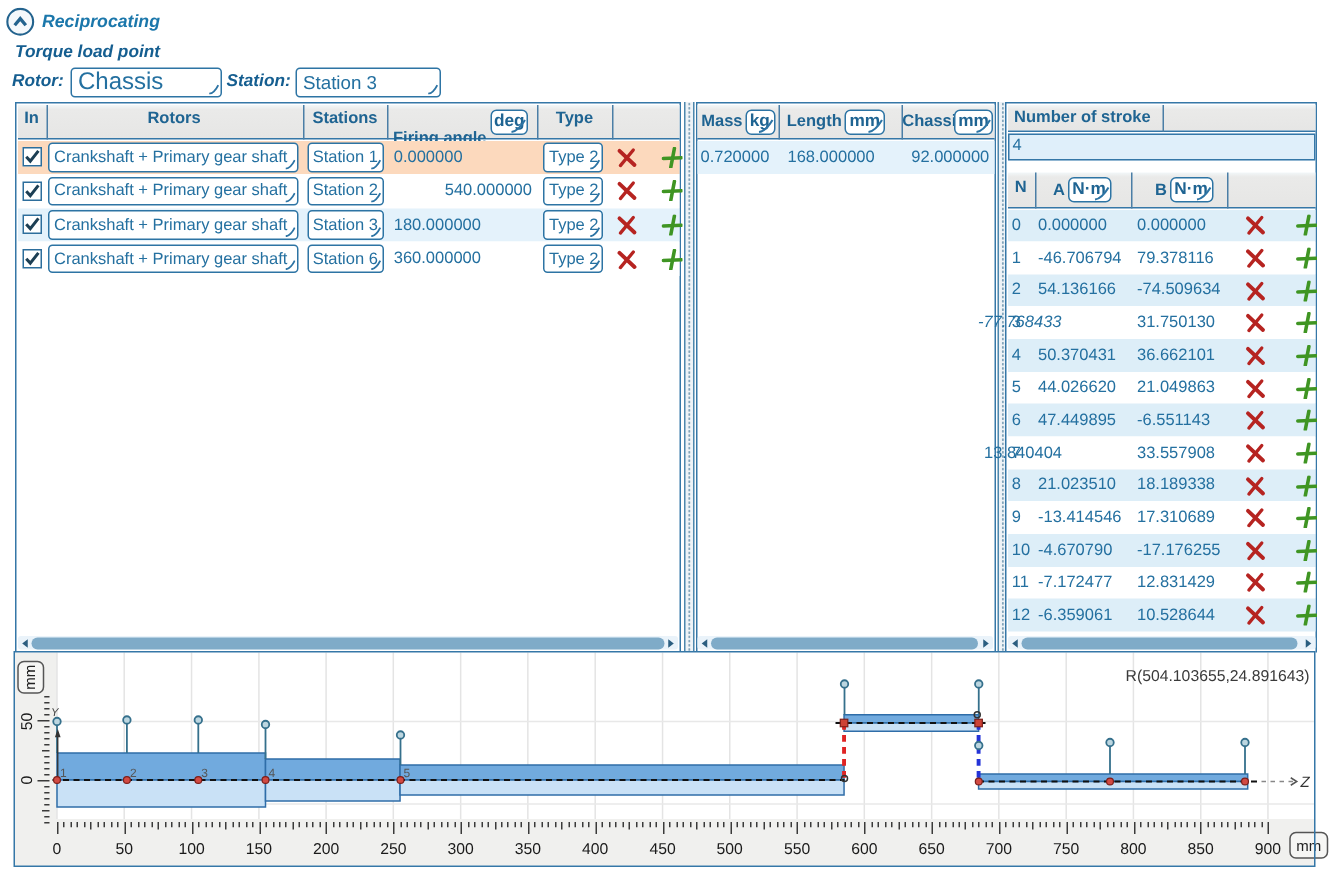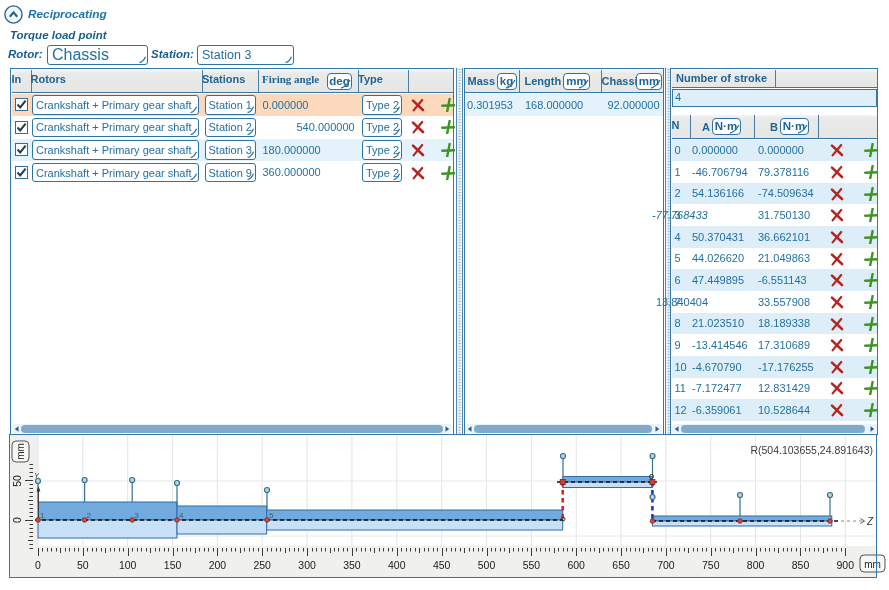--- a/index.html
+++ b/index.html
@@ -1,21 +1,21 @@
 <!DOCTYPE html>
 <html><head><meta charset="utf-8"><style>
 * { margin:0; padding:0; box-sizing:border-box; }
 html,body { width:889px; height:590px; background:#fff; font-family:"Liberation Sans", sans-serif; overflow:hidden; }
 .abs { position:absolute; }
 .combo { position:absolute; background:#fff; border:1.5px solid #2d74a4; border-radius:3px; color:#2470a0; display:flex; align-items:center; overflow:hidden; white-space:nowrap; }
 .combo .flick { position:absolute; right:1px; bottom:1px; }
 .ubox { position:relative; display:inline-block; border:1.5px solid #2d74a4; border-radius:4px; background:#fff; font-weight:bold; color:#1f6492; text-align:center; }
 .cb { position:absolute; width:13px; height:13px; background:#fff; border:1.3px solid #2d6e9c; display:flex; align-items:center; justify-content:center; }
 .hdr { position:absolute; background:linear-gradient(180deg, #f2f7f9 0px, #eaeae9 3px, #e6e6e5 100%); }
-.hcell { position:absolute; font-weight:bold; color:#1f6492; font-size:11px; }
+.hcell { position:absolute; font-weight:bold; color:#1f6492; font-size:11px; text-align:center; }
 .vline { position:absolute; width:1px; background:#4b7ea6; }
 .cell { position:absolute; color:#2470a0; font-size:11px; white-space:nowrap; }
 .panel { position:absolute; border:1.5px solid #3577a7; background:#fff; }
 .split { position:absolute; width:7px; border-left:1.5px solid #4d87ad; border-right:1.5px solid #4d87ad; background-color:#eef3f7; background-image:radial-gradient(circle, #7fa2b8 0.6px, transparent 0.9px); background-size:3.5px 2.8px; background-position:0.8px 0px; }
 </style></head><body>
 
 <svg class="abs" style="left:4px;top:5px;" width="20" height="20" viewBox="0 0 20 20">
     <circle cx="9.5" cy="9.5" r="8.6" fill="#f4f8fb" stroke="#23638e" stroke-width="1.4"></circle>
     <path d="M5.8,11.8 L9.5,7.4 L13.2,11.8" stroke="#23638e" stroke-width="2.2" fill="none"></path>
   </svg>
@@ -42,21 +42,21 @@
 <div class="panel" style="left:670px;top:68px;width:208px;height:367px;"></div>
 <div class="hdr" style="left:11.5px;top:69.5px;width:441px;height:23px;border-bottom:1.5px solid #3577a7;"></div>
 <div class="vline" style="left:30.5px;top:69.5px;height:23px;"></div>
 <div class="vline" style="left:202px;top:69.5px;height:23px;"></div>
 <div class="vline" style="left:258px;top:69.5px;height:23px;"></div>
 <div class="vline" style="left:358px;top:69.5px;height:23px;"></div>
 <div class="vline" style="left:408px;top:69.5px;height:23px;"></div>
 <div class="hcell" style="left:11.5px;top:73px;width:19px;">In</div>
 <div class="hcell" style="left:30.5px;top:73px;width:171px;">Rotors</div>
 <div class="hcell" style="left:202px;top:73px;width:56px;">Stations</div>
-<div class="hcell" style="left:262px;top:73px;text-align:right;font-family:Liberation Serif, serif;">Firing angle</div>
+<div class="hcell" style="left:262px;top:86px;text-align:right;">Firing angle</div>
 <div class="ubox" style="position:absolute;left:327px;top:72.5px;width:25px;height:17.5px;line-height:14.5px;font-size:11.5px;">deg<svg style="position:absolute;right:0px;bottom:0px;" width="11" height="10" viewBox="0 0 11 10">
       <path d="M1,9 Q5.5,8.5 10,1" stroke="#2d74a4" stroke-width="1.4" fill="none"></path>
     </svg></div>
 <div class="hcell" style="left:358px;top:73px;width:50px;">Type</div>
 <div class="abs" style="left:11.5px;top:93.5px;width:441px;height:22.6px;background:#fcd9bd;"></div>
 <div class="cb" style="left:15px;top:98.0px;">
     <svg width="11" height="11" viewBox="0 0 11 11">
       <path d="M1.5,5.5 L4.2,8.4 L9.6,1.6" stroke="#1d3f54" stroke-width="2" fill="none"></path>
     </svg>
   </div>
@@ -159,21 +159,21 @@
       <path d="M1.5,5.5 L4.2,8.4 L9.6,1.6" stroke="#1d3f54" stroke-width="2" fill="none"></path>
     </svg>
   </div>
 <div class="combo" style="left:32px;top:162.8px;width:167px;height:19.5px;">
     <span style="font-size:11px;padding-left:3px;">Crankshaft + Primary gear shaft</span>
     <svg class="flick" width="7" height="7" viewBox="0 0 7 7">
       <path d="M0.5,6.5 Q3.8,6.2 6.5,0.8" stroke="#2d74a4" stroke-width="1.2" fill="none"></path>
     </svg>
   </div>
 <div class="combo" style="left:204.5px;top:162.8px;width:51px;height:19.5px;">
-    <span style="font-size:11px;padding-left:3px;">Station 9</span>
+    <span style="font-size:11px;padding-left:3px;">Station 6</span>
     <svg class="flick" width="7" height="7" viewBox="0 0 7 7">
       <path d="M0.5,6.5 Q3.8,6.2 6.5,0.8" stroke="#2d74a4" stroke-width="1.2" fill="none"></path>
     </svg>
   </div>
 <div class="cell" style="left:262.5px;top:166.3px;">360.000000</div>
 <div class="combo" style="left:362px;top:162.8px;width:39.5px;height:19.5px;">
     <span style="font-size:11px;padding-left:3px;">Type 2</span>
     <svg class="flick" width="7" height="7" viewBox="0 0 7 7">
       <path d="M0.5,6.5 Q3.8,6.2 6.5,0.8" stroke="#2d74a4" stroke-width="1.2" fill="none"></path>
     </svg>
@@ -195,21 +195,21 @@
     </svg></div>
 <div class="hcell" style="left:524.5px;top:75px;text-align:left;">Length</div>
 <div class="ubox" style="position:absolute;left:563px;top:72.5px;width:27px;height:17.5px;line-height:14.5px;font-size:11.5px;">mm<svg style="position:absolute;right:0px;bottom:0px;" width="11" height="10" viewBox="0 0 11 10">
       <path d="M1,9 Q5.5,8.5 10,1" stroke="#2d74a4" stroke-width="1.4" fill="none"></path>
     </svg></div>
 <div class="hcell" style="left:601.5px;top:75px;text-align:left;">Chassis</div>
 <div class="ubox" style="position:absolute;left:636px;top:72.5px;width:26px;height:17.5px;line-height:14.5px;font-size:11.5px;">mm<svg style="position:absolute;right:0px;bottom:0px;" width="11" height="10" viewBox="0 0 11 10">
       <path d="M1,9 Q5.5,8.5 10,1" stroke="#2d74a4" stroke-width="1.4" fill="none"></path>
     </svg></div>
 <div class="abs" style="left:465px;top:93.5px;width:197.5px;height:22.6px;background:#e4f2fb;"></div>
-<div class="cell" style="left:467px;top:99px;">0.301953</div>
+<div class="cell" style="left:467px;top:99px;">0.720000</div>
 <div class="cell" style="left:525px;top:99px;">168.000000</div>
 <div class="cell" style="left:607.5px;top:99px;">92.000000</div>
 <div class="hdr" style="left:671.5px;top:69.5px;width:205px;height:18.5px;border-bottom:1px solid #3577a7;"></div>
 <div class="vline" style="left:775px;top:69.5px;height:18.5px;"></div>
 <div class="hcell" style="left:676px;top:72px;text-align:left;font-size:11px;">Number of stroke</div>
 <div class="abs" style="left:671.5px;top:88.5px;width:205px;height:18px;background:#dfeffa;border:1px solid #3577a7;"></div>
 <div class="cell" style="left:675px;top:91px;">4</div>
 <div class="hdr" style="left:671.5px;top:115px;width:205px;height:24px;border-bottom:1.5px solid #3577a7;"></div>
 <div class="vline" style="left:690px;top:115px;height:24px;"></div>
 <div class="vline" style="left:754px;top:115px;height:24px;"></div>

